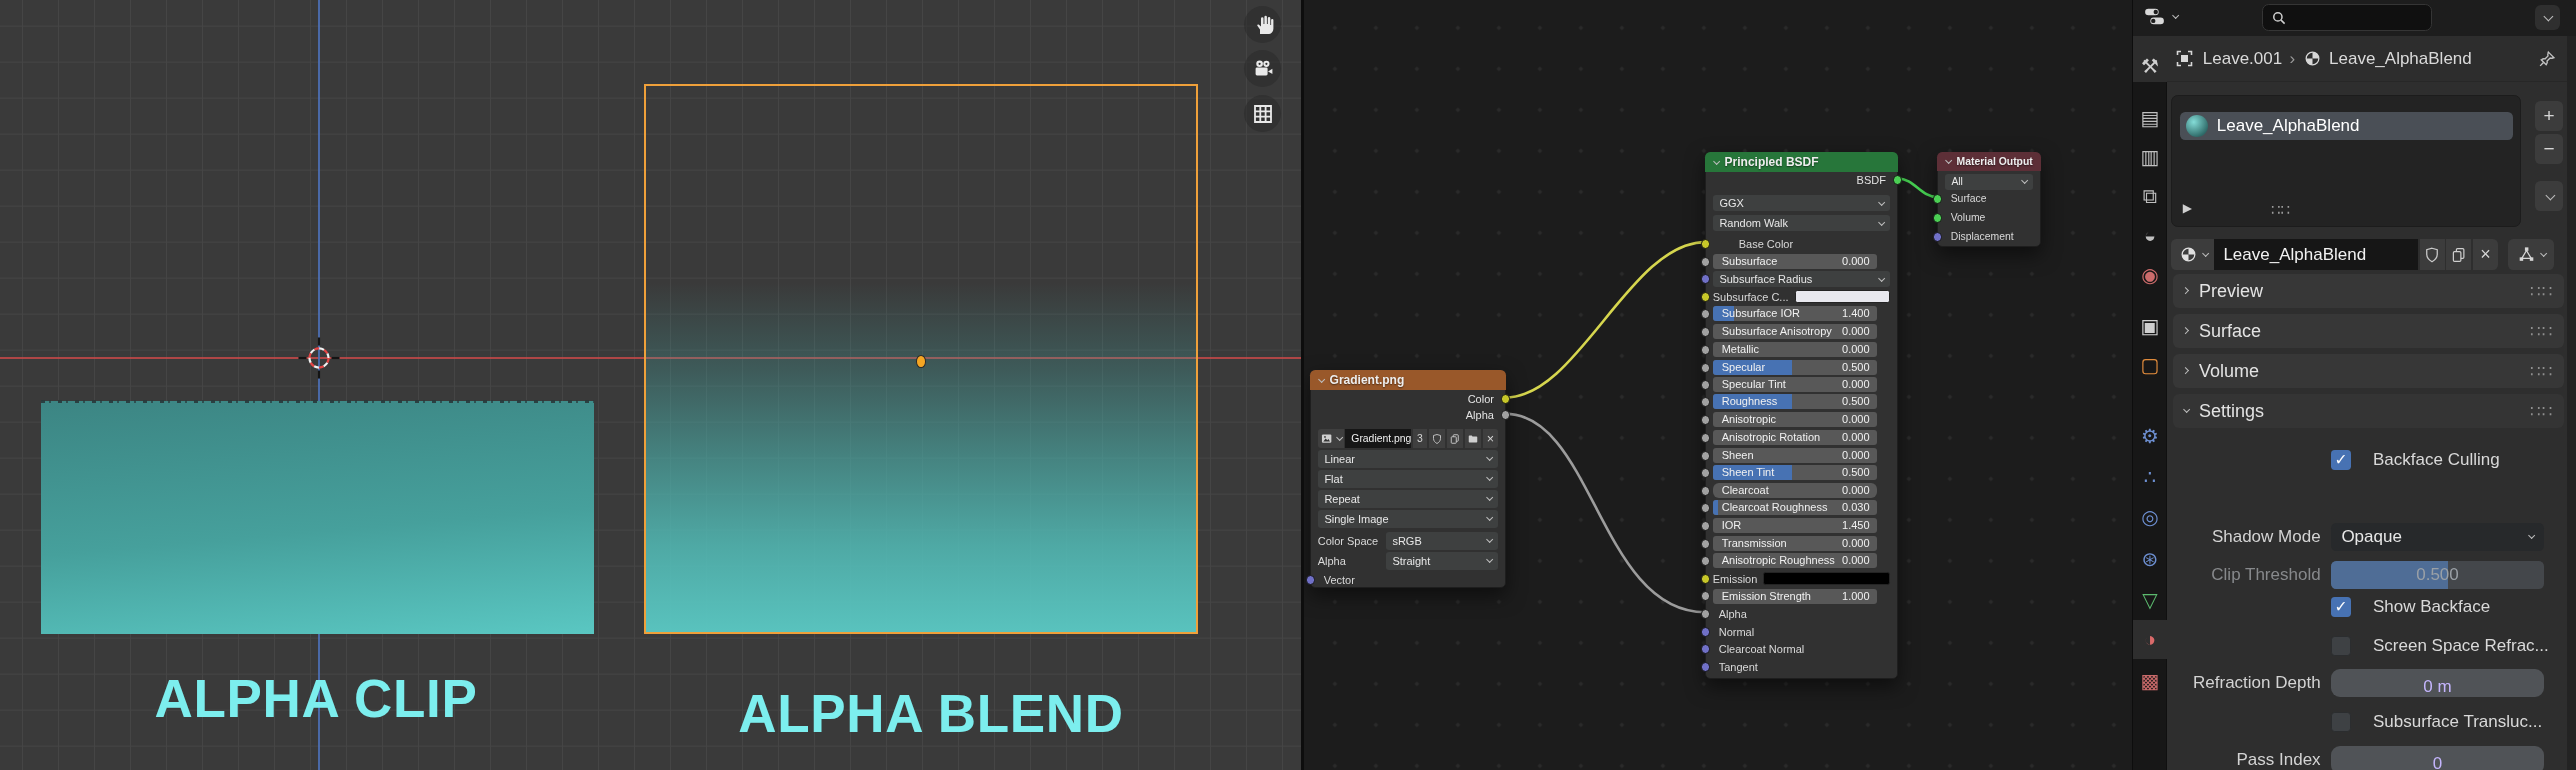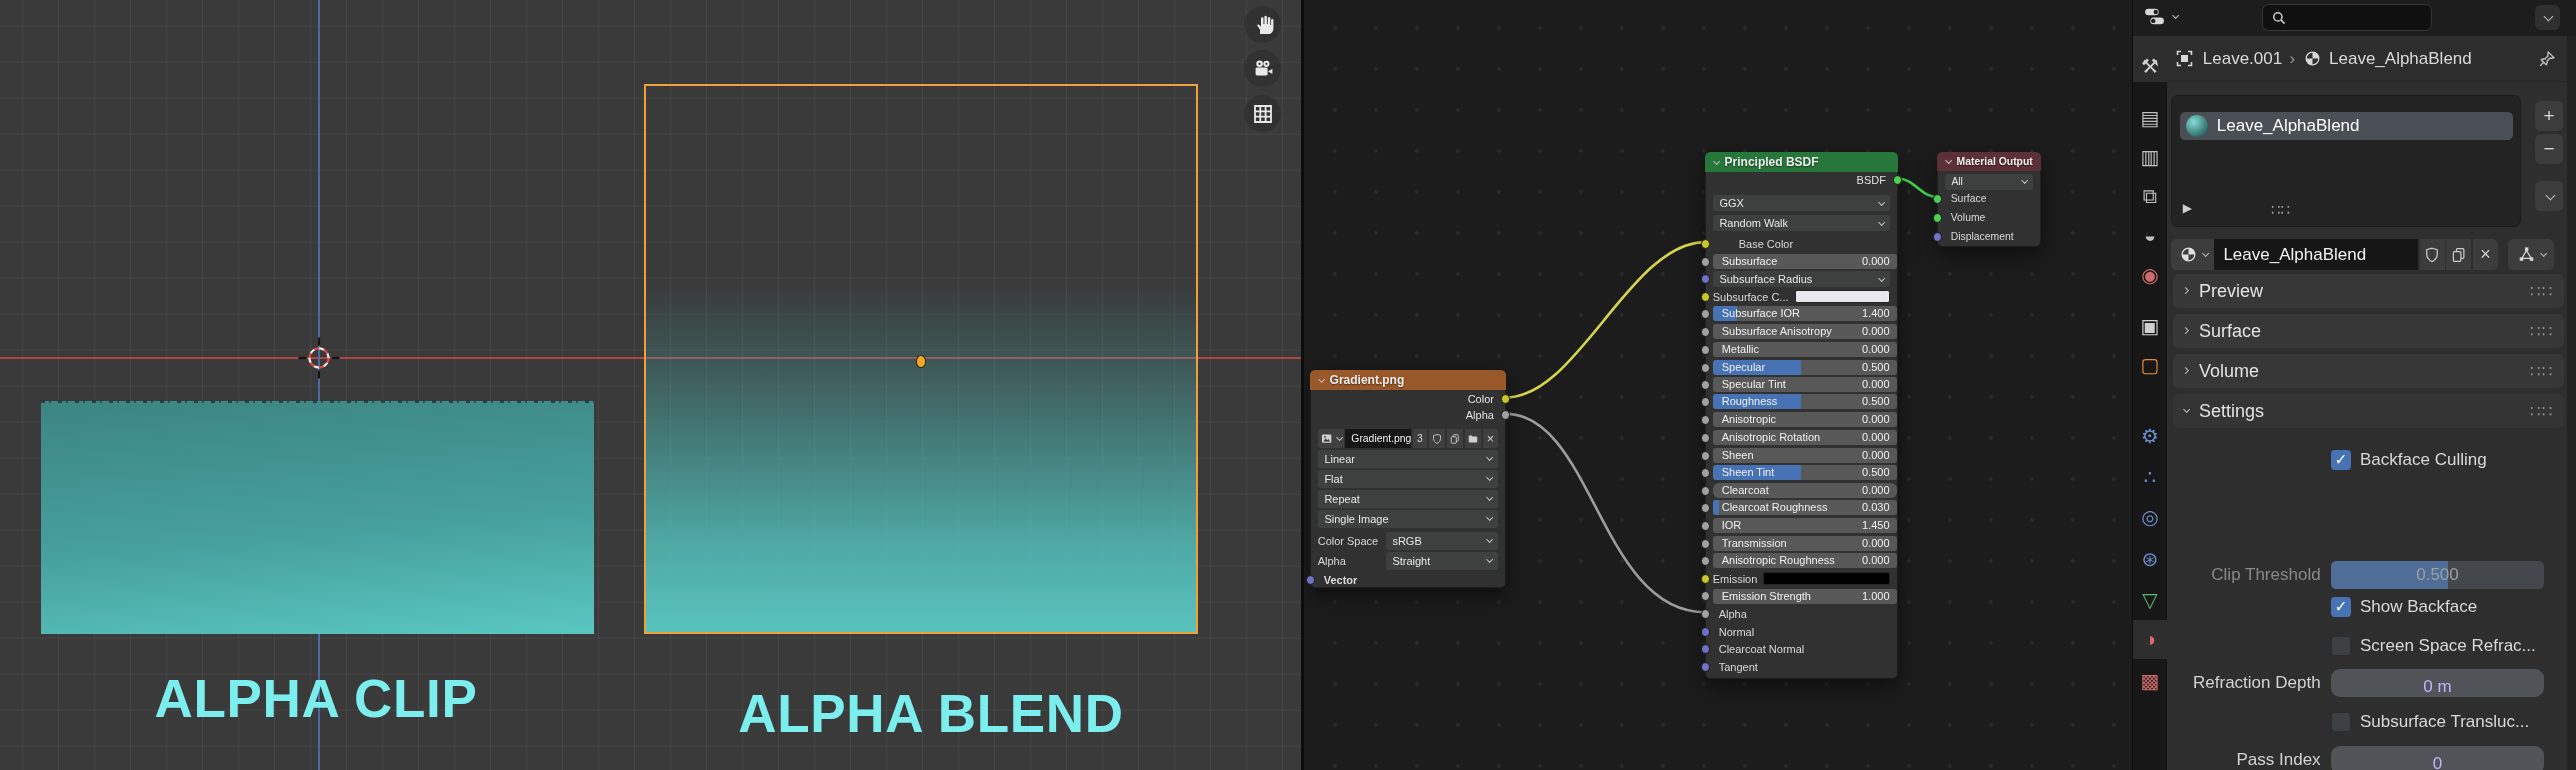--- a/index.html
+++ b/index.html
@@ -23,21 +23,21 @@
 .gizmo{position:absolute;width:37px;height:37px;border-radius:50%;background:rgba(40,40,40,.5);display:flex;align-items:center;justify-content:center}
 
 #node-editor{position:absolute;left:1304px;top:0;width:828px;height:770px;overflow:hidden;background:#1c1c1c;
 background-image:radial-gradient(#2a2a2a 1.9px,transparent 2.2px);background-size:41px 41px;background-position:10.4px 7.4px}
 #wires{position:absolute;left:0;top:0;width:828px;height:770px}
 .node{position:absolute;background:#313131;border:0.7px solid #1e1e1e;border-radius:5.2px;box-shadow:0 7.4px 19px rgba(0,0,0,.5)}
 .nhead{position:absolute;left:-0.7px;top:-0.7px;right:-0.7px;height:20px;border-radius:5.2px 5.2px 0 0;display:flex;align-items:center;gap:6.7px;padding:0 7.4px;color:#eee;font-size:12px;font-weight:bold;text-shadow:0 0.7px 1.5px rgba(0,0,0,.5)}
 .nrow{position:absolute;left:6.7px;right:6.7px;height:15px;display:flex;align-items:center;font-size:11px;color:#d9d9d9}
 .nrow.lbl-out{justify-content:flex-end;padding-right:4.4px;color:#e4e4e4}
 .nrow.lbl-in{padding-left:6px}
-.nslider{position:absolute;left:6.7px;right:0;height:15px;border-radius:3px;background:#585858;overflow:hidden;font-size:11px}
+.nslider{position:absolute;left:6.7px;right:20px;height:15px;border-radius:3px;background:#585858;overflow:hidden;font-size:11px}
 .nslider .fill{position:absolute;left:0;top:0;bottom:0;background:#4772b3}
 .nslider .lab{position:absolute;left:9px;top:0;line-height:15px;color:#f1f1f1}
 .nslider .val{position:absolute;right:7.4px;top:0;line-height:15px;color:#f1f1f1}
 .nselect{position:absolute;left:6.7px;right:6.7px;height:16.3px;border-radius:3px;background:#3e4040;display:flex;align-items:center;justify-content:space-between;padding:0 6.7px;font-size:11px;color:#e8e8e8}
 .ncolor{position:absolute;left:6.7px;right:6.7px;height:15px;display:flex;align-items:center;font-size:11px;color:#d9d9d9}
 .ncolor .swatch{height:13.3px;border-radius:2.2px;flex:1;margin-left:6px;border:0.7px solid #242424}
 .socket{position:absolute;width:9.6px;height:9.6px;border-radius:50%;border:1.1px solid #141414;z-index:3}
 .sock-yellow{background:#c7c729}.sock-grey{background:#a1a1a1}.sock-purple{background:#7070c7}.sock-green{background:#4bcf54}
 .chev{display:inline-block;width:6.7px;height:6.7px;border-right:1.7px solid #bdbdbd;border-bottom:1.7px solid #bdbdbd;transform:rotate(45deg) translateY(-1.5px)}
 .chev.small{width:5.2px;height:5.2px;border-width:1.5px}
@@ -72,21 +72,21 @@
 .pwidget{width:213px;flex:none;position:relative}
 .pselect{height:28px;background:#27292b;border-radius:5.2px;display:flex;align-items:center;justify-content:space-between;padding:0 10.4px;font-size:17px;color:#e8e8e8}
 .pfield{height:28px;background:#505357;border-radius:9px;display:flex;align-items:flex-end;justify-content:center;font-size:17px;color:#c4b5fd}
 .pslider{height:28px;background:#44474b;border-radius:5.2px;position:relative;overflow:hidden}
 .pslider .fill{position:absolute;left:0;top:0;bottom:0;background:#4f6d96}
 .pslider .val{position:absolute;left:0;right:0;text-align:center;line-height:28px;font-size:17px;color:#9aa0a6}
 .checkbox{width:20px;height:20px;border-radius:3.7px;display:flex;align-items:center;justify-content:center;flex:none}
 .checkbox.checked{background:#4772b3}
 .checkbox.un{background:#3e4144;border:0.7px solid #2b2d2f}
 .checkbox .tick{color:#fff;font-size:15.6px;font-weight:bold}
-.chklabel{font-size:17px;color:#d9d9d9;margin-left:9px;white-space:nowrap}
+.chklabel{font-size:17px;color:#d9d9d9;margin-left:22px;white-space:nowrap}
 #scroll-gutter{position:absolute;left:434px;top:36px;width:9px;height:735px;background:#232323}
 .divider-v{position:absolute;top:0;width:3px;height:770px;background:#0d0d0d}
 </style>
 </head>
 <body>
 
 <div id="root">
 
   <div id="viewport">
     <div class="axis-x"></div>
@@ -200,21 +200,21 @@
             <span class="chev small"></span>
           </div>
         </div>
         <div class="nrow" style="top: 180px; height: 19px;">
           <span style="width: 68px;">Alpha</span>
           <div class="nselect" style="position: relative; left: 0px; right: 0px; flex: 1 1 0%; height: 18px;">
             <span>Straight</span>
             <span class="chev small"></span>
           </div>
         </div>
-        <div class="nrow lbl-in" style="top: 201px; font-weight: bold;">Vector</div>
+        <div class="nrow lbl-in" style="top: 201px;">Vector</div>
         <div class="socket sock-purple" style="top: 204px; left: -5.2px;"></div>
       </div>
 
     <div class="node" id="bsdf-node" style="left:401px;top:152px;width:193px;height:527px">
       <div class="nhead" style="background:#27763a">
         <span class="chev small"></span>
         <span>Principled BSDF</span>
       </div>
       <div class="nrow lbl-out" style="top:19px">
         <span>BSDF</span>
@@ -540,20 +540,29 @@
         <div class="plabel"></div>
         <div class="pwidget" style="display:flex;align-items:center">
           <div class="checkbox checked">
               <span class="tick">✓</span>
             </div>
           <span class="chklabel">Backface Culling</span>
         </div>
       </div>
 
 
+      <div class="prow" style="top:487px;height:28px">
+        <div class="plabel">Shadow Mode</div>
+        <div class="pwidget">
+          <div class="pselect">
+            <span>Opaque</span>
+              <span class="chev small"></span>
+          </div>
+        </div>
+      </div>
 
       <div class="prow" style="top:525px;height:28px">
         <div class="plabel dim">Clip Threshold</div>
         <div class="pwidget">
           <div class="pslider">
             <div class="fill" style="width:55%"></div>
             <div class="val">0.500</div>
           </div>
         </div>
       </div>

